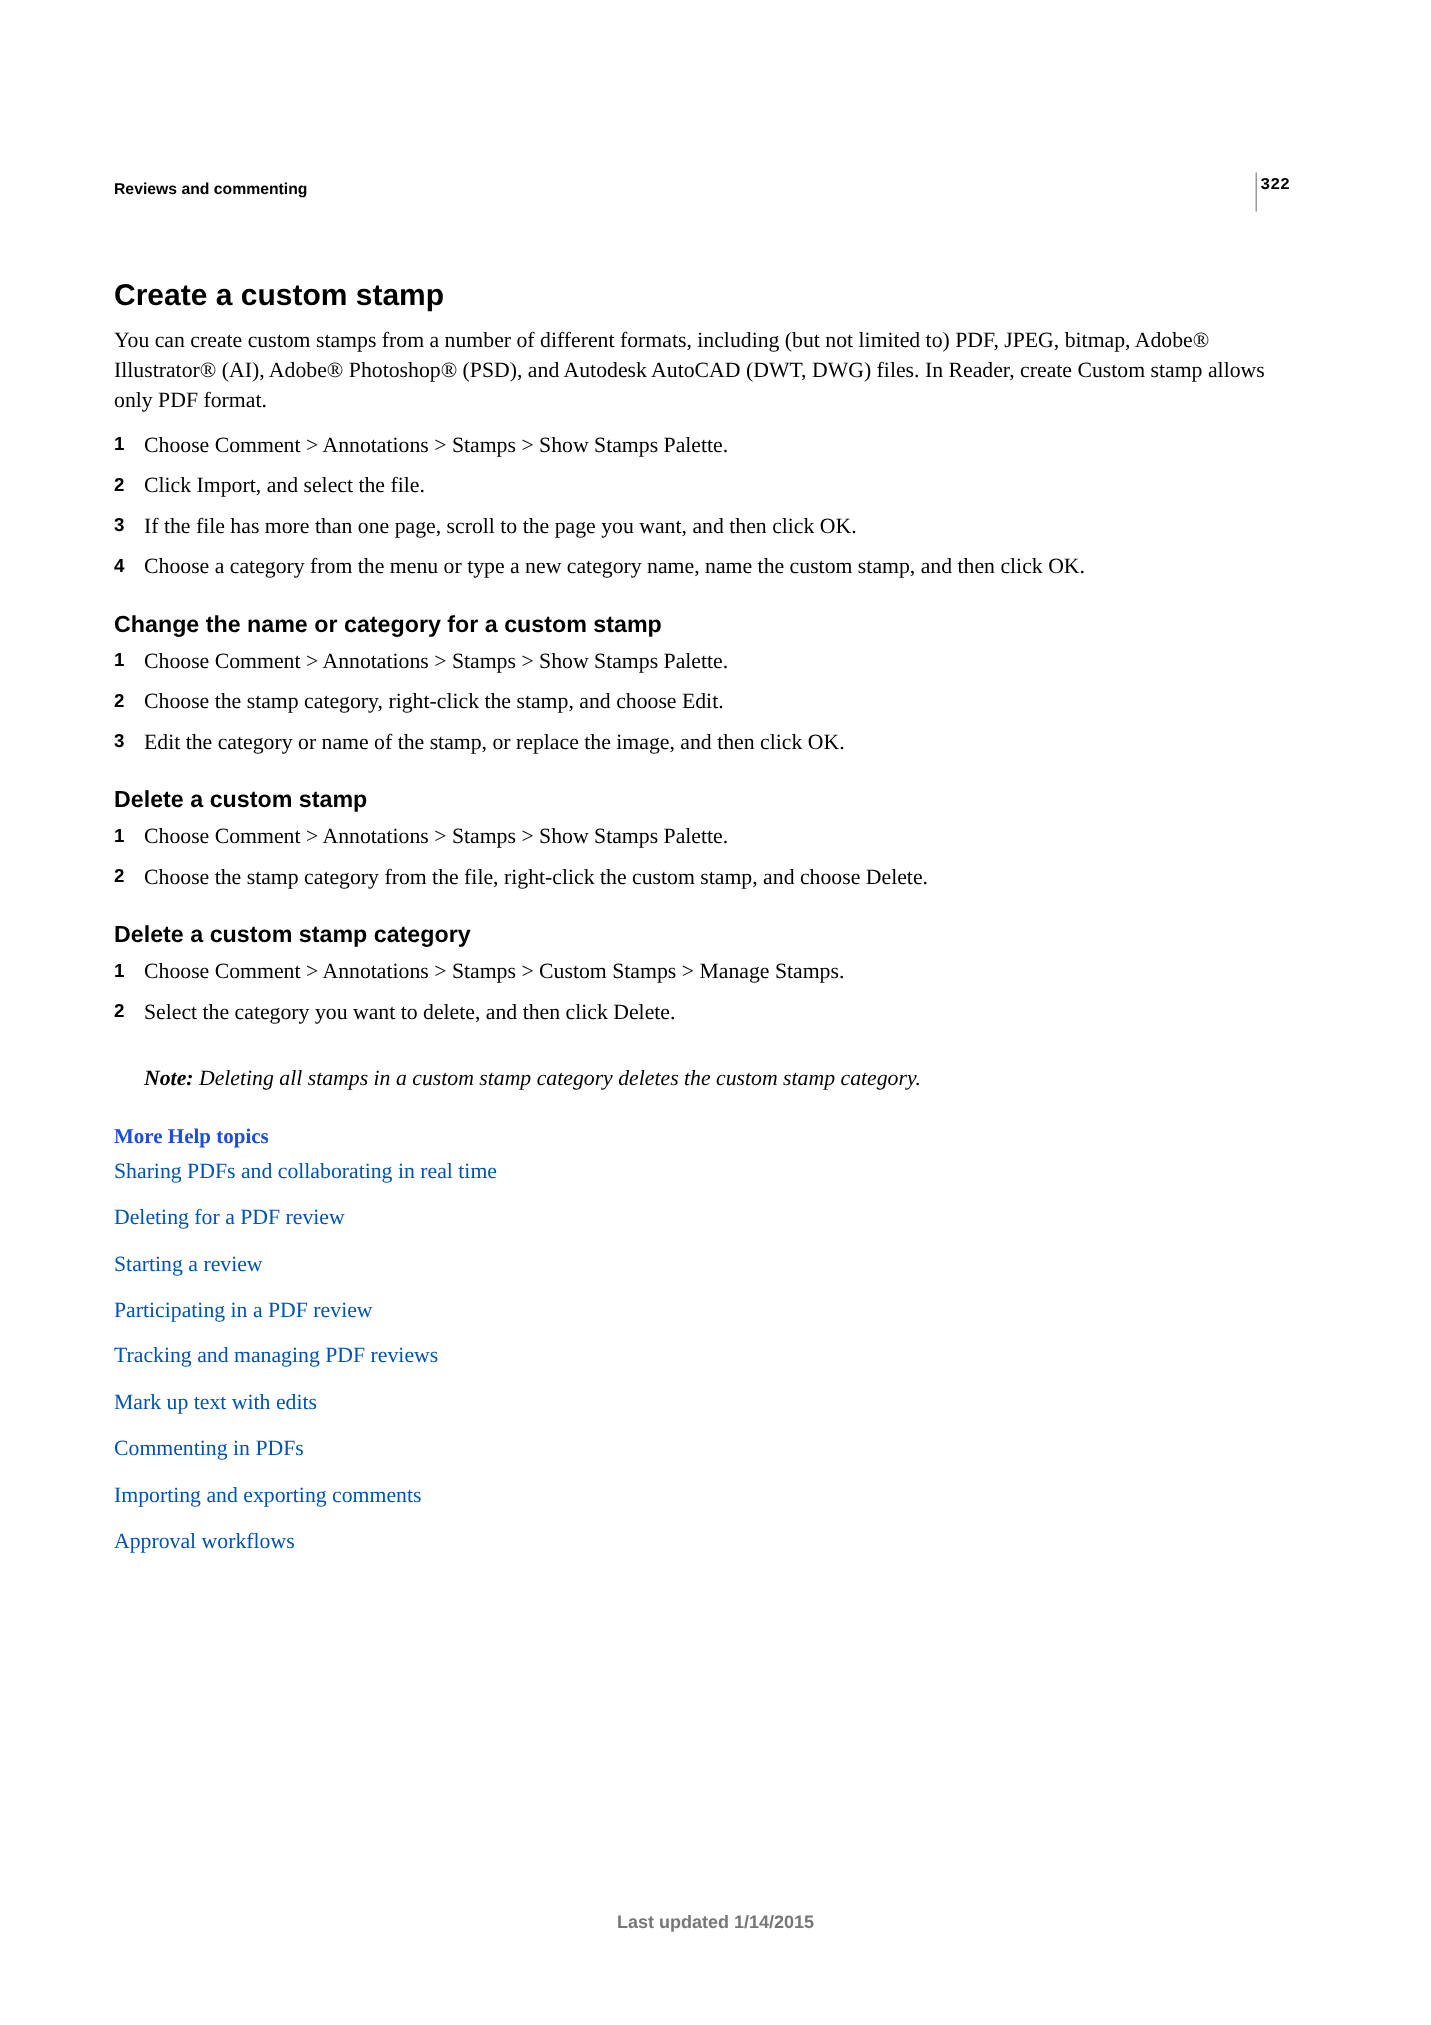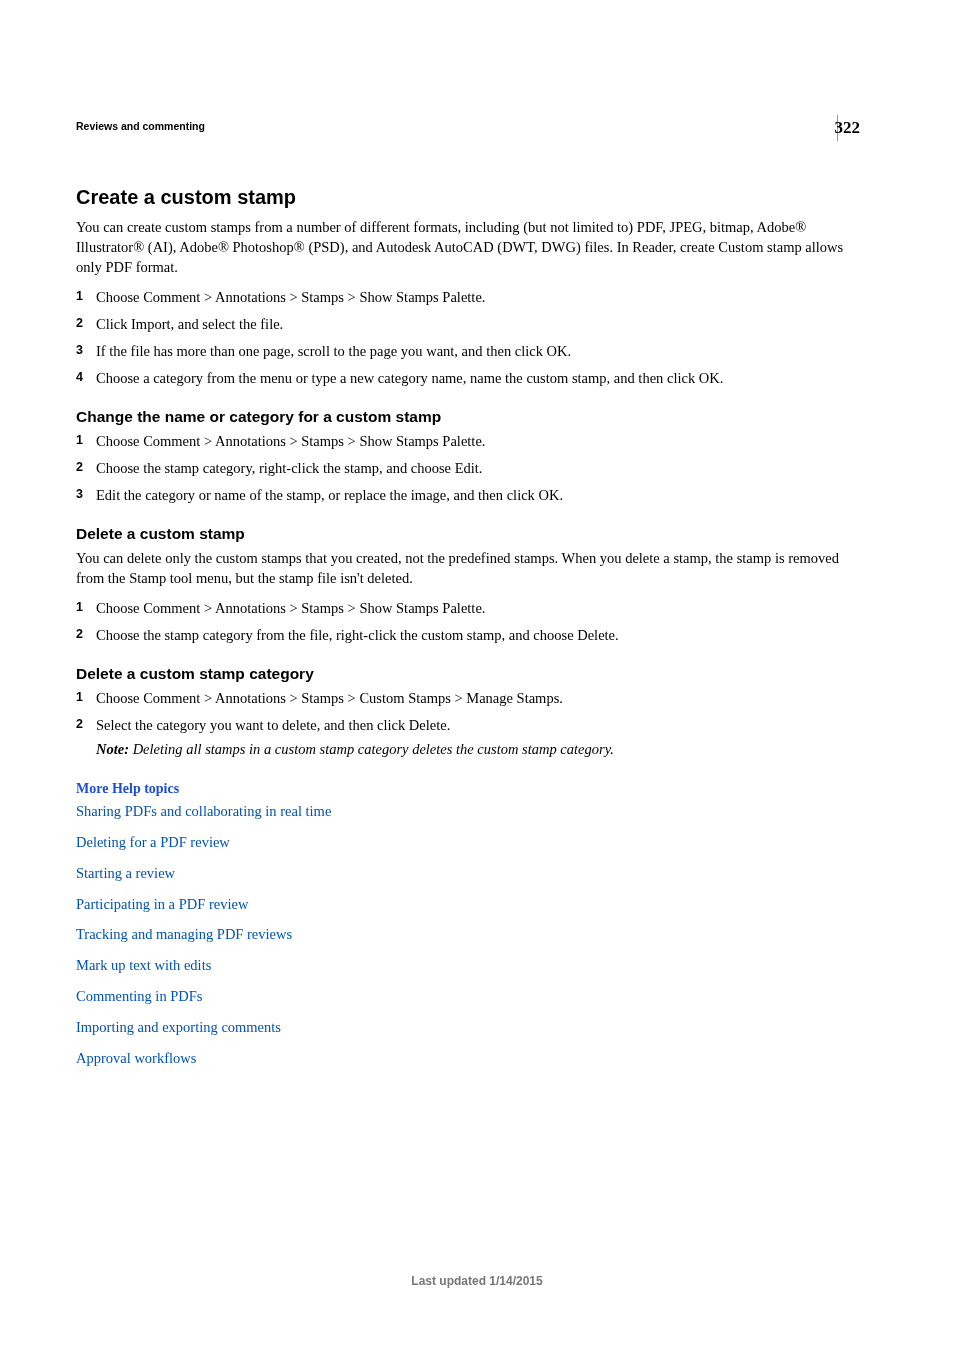--- a/index.html
+++ b/index.html
@@ -11,23 +11,23 @@
     color: #000;
     position: relative;
   }
   .page {
     padding: 120px 98px 40px 76px;
   }
   .page-number {
     position: absolute;
     top: 118px;
     right: 94px;
-    font-family: Liberation Serif, serif;
+    font-family: Liberation Mono, monospace;
     font-weight: 700;
-    font-size: 17px;
+    font-size: 11px;
     color: #000;
     margin-left: 11px;
   }
   .page-number-rule {
     position: absolute;
     top: 115px;
     right: 116px;
     width: 1px;
     height: 26px;
     background: #999;
@@ -95,21 +95,21 @@
     position: absolute;
     left: 0;
     top: 1px;
     font-family: "Myriad Pro", "Segoe UI", Arial, sans-serif;
     font-weight: 700;
     font-size: 12.5px;
   }
   ol li .sub-note {
     display: block;
     font-style: italic;
-    margin-top: 4px;
+    margin-top: 24px;
   }
   ol li .sub-note .note-label {
     font-weight: 700;
   }
   .links a {
     display: block;
     font-size: 14.5px;
     color: #0053b3;
     text-decoration: none;
     margin-bottom: 12px;
@@ -150,21 +150,20 @@
   </ol>
 
   <h2>Change the name or category for a custom stamp</h2>
   <ol>
     <li>Choose Comment &gt; Annotations &gt; Stamps &gt; Show Stamps Palette.</li>
     <li>Choose the stamp category, right-click the stamp, and choose Edit.</li>
     <li>Edit the category or name of the stamp, or replace the image, and then click OK.</li>
   </ol>
 
   <h2>Delete a custom stamp</h2>
-  <p class="body">You can delete only the custom stamps that you created, not the predefined stamps. When you delete a stamp, the stamp is removed from the Stamp tool menu, but the stamp file isn't deleted.</p>
   <ol>
     <li>Choose Comment &gt; Annotations &gt; Stamps &gt; Show Stamps Palette.</li>
     <li>Choose the stamp category from the file, right-click the custom stamp, and choose Delete.</li>
   </ol>
 
   <h2>Delete a custom stamp category</h2>
   <ol>
     <li>Choose Comment &gt; Annotations &gt; Stamps &gt; Custom Stamps &gt; Manage Stamps.</li>
     <li>
       <span>Select the category you want to delete, and then click Delete.</span>

